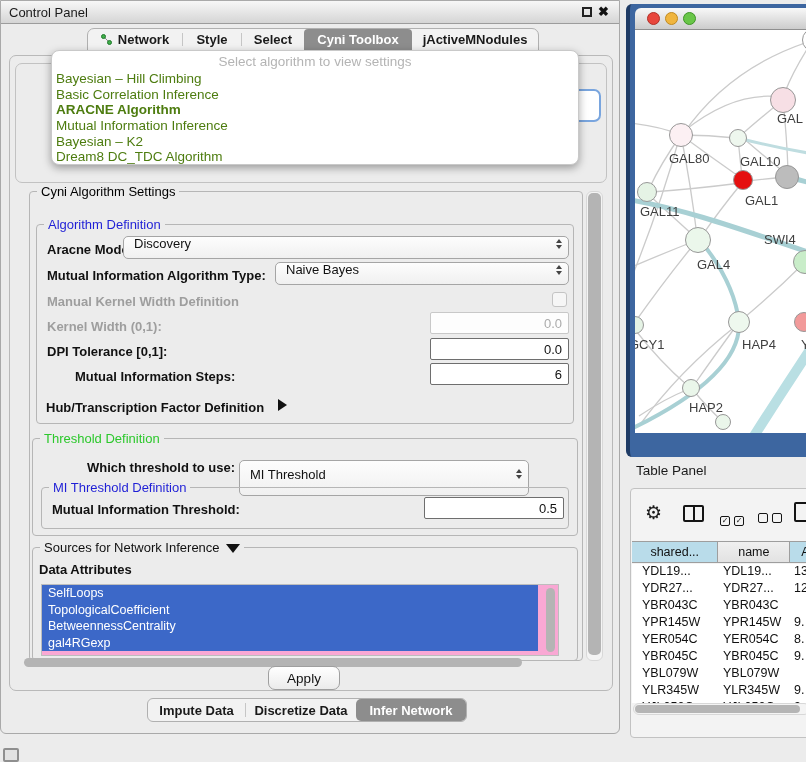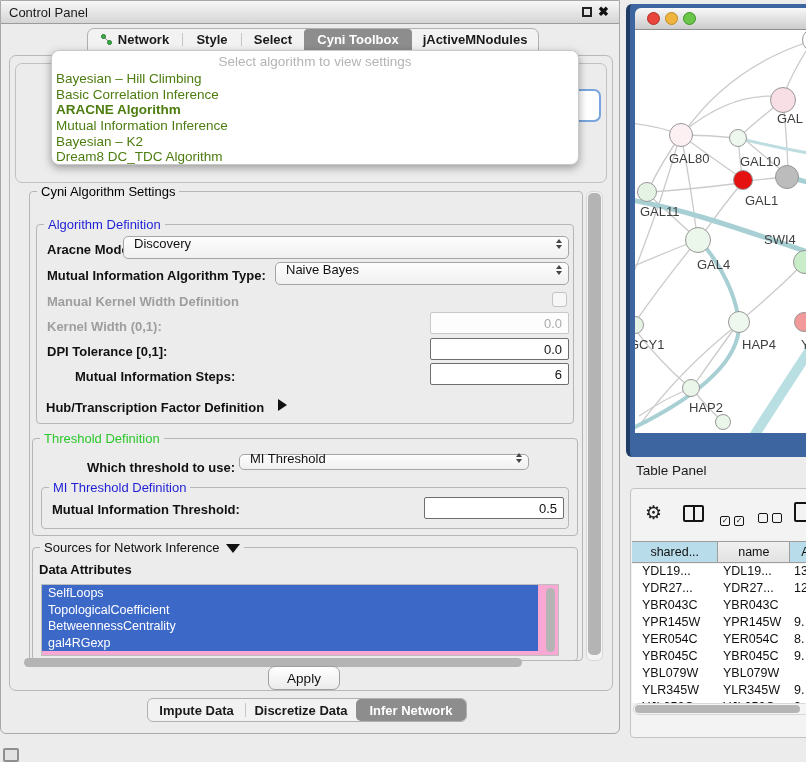--- a/index.html
+++ b/index.html
@@ -193,21 +193,21 @@
           <span>6</span>
         </div>
       </div>
 
       <span class="abs blab" style="left:16px;top:208px;">Hub/Transcription Factor Definition</span>
       <span class="abs tri-right" style="left:248px;top:207px;"></span>
 
       <div class="abs gbox" style="left:2px;top:246px;width:546px;height:98px;">
         <span class="gtitle green">Threshold Definition</span>
         <span class="abs blab" style="left:54px;top:21px;">Which threshold to use:</span>
-        <div class="abs combo" style="left:206px;top:15px;width:290px;height:16px;">
+        <div class="abs combo" style="left:206px;top:21px;width:290px;height:36px;">
           <span class="val">MI Threshold</span>
           <span class="stepper">
               <i class="tri-up"></i>
               <i class="tri-dn"></i>
             </span>
         </div>
         <div class="abs gbox" style="left:8px;top:48px;width:528px;height:42px;">
           <span class="gtitle blue">MI Threshold Definition</span>
           <span class="abs blab" style="left:10px;top:14px;">Mutual Information Threshold:</span>
           <div class="abs nfield" style="left:382px;top:9px;width:140px;height:22px;">

